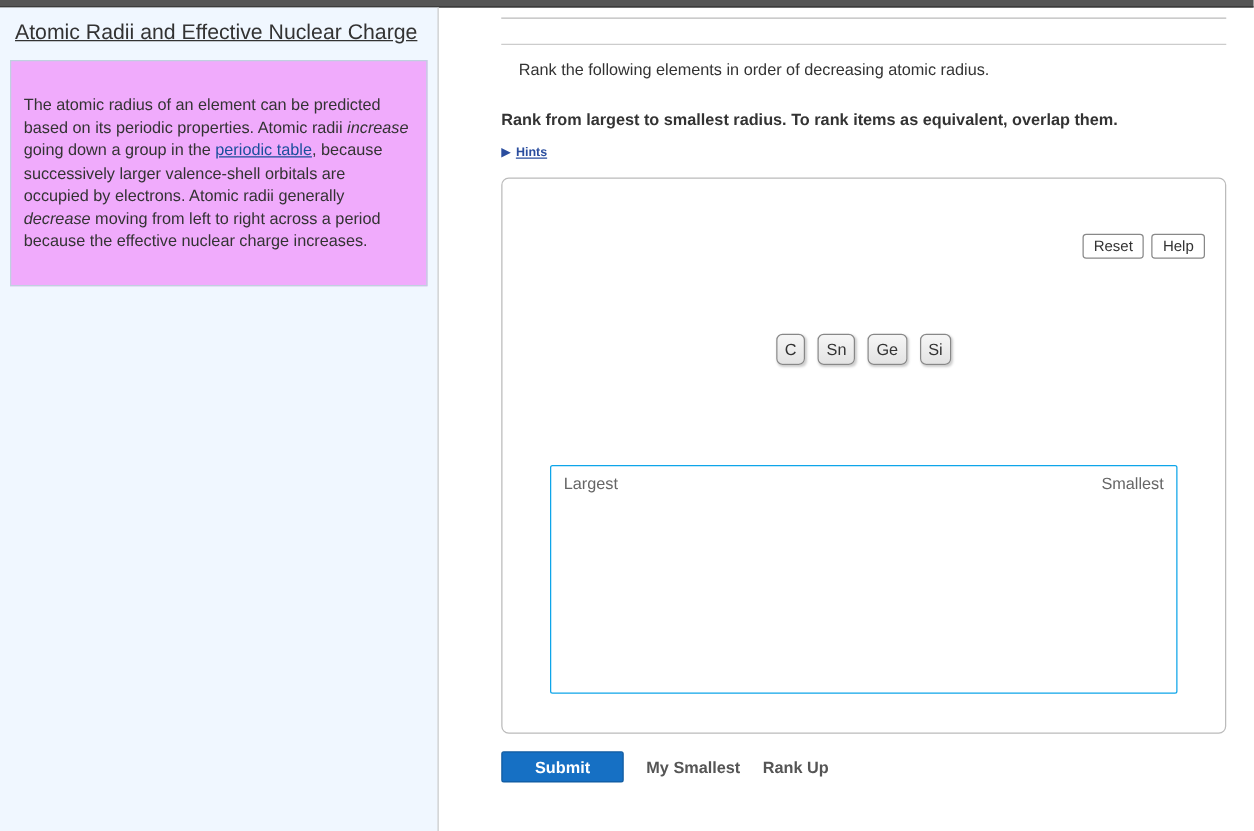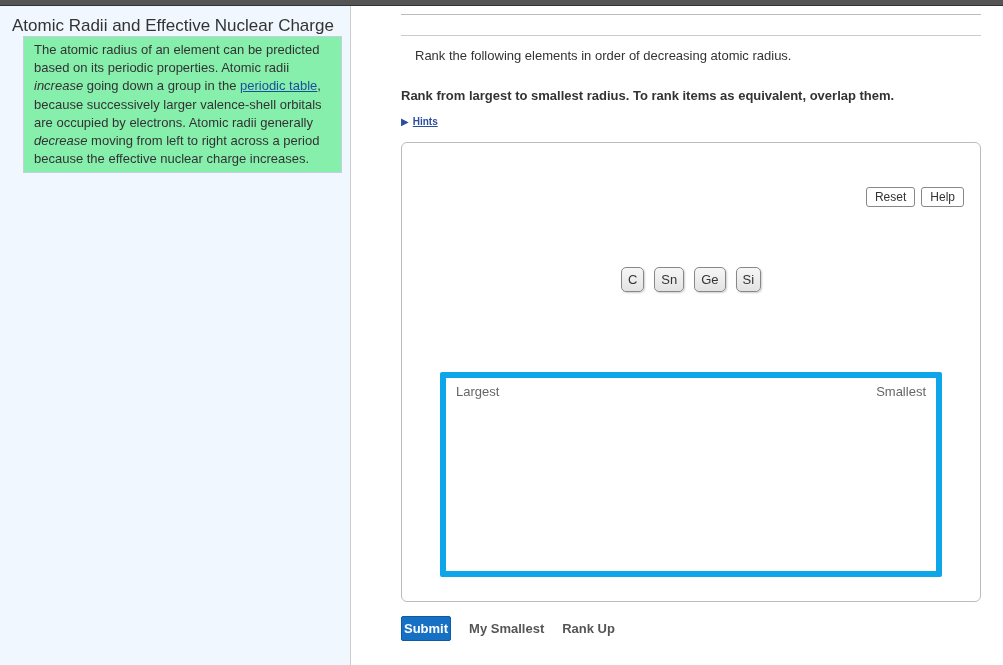--- a/index.html
+++ b/index.html
@@ -1,42 +1,42 @@
 <!DOCTYPE html>
 <html><head>
   <meta charset="utf-8">
   <style>
     * { box-sizing: border-box; margin: 0; padding: 0; }
     body { font-family: Arial, Helvetica, sans-serif; background: #fff; font-size: 13px; color: #333; }
     .top-bar { height: 6px; background: #555; border-bottom: 1px solid #333; }
     .container { display: flex; height: 659px; }
     .left-panel { width: 351px; background: #f0f7ff; border-right: 1px solid #ccc; padding: 10px 8px; }
-    .left-title { font-size: 17px; font-weight: normal; color: #333; padding-left: 4px; }
-    .info-box { border: 1px solid #c0d0e0; background: #86efac; padding: 4px 10px; line-height: 1.4; color: #333; font-size: 13px; margin-left: 15px; }
+    .left-title { font-size: 17px; font-weight: normal; color: #333; margin-bottom: 12px; padding-left: 4px; text-decoration: underline; }
+    .info-box { border: 1px solid #c0d0e0; background: #f0abfc; padding: 26px 10px; line-height: 1.4; color: #333; font-size: 13px; }
     .info-box em { font-style: italic; }
     .info-box a { color: #1a4f9c; text-decoration: underline; }
     .right-panel { flex: 1; padding: 8px 22px 20px 50px; }
     .hr-top { border: none; border-top: 1px solid #bbb; margin-bottom: 20px; }
     .part-label { font-weight: bold; font-size: 14px; margin-bottom: 6px; }
     .hr-part { border: none; border-top: 1px solid #ccc; margin-bottom: 12px; }
     .instruction { margin-left: 14px; margin-bottom: 8px; color: #333; }
     .instruction-bold { margin-left: 0; font-weight: bold; margin-bottom: 10px; margin-top: 25px; }
     .hints-row { margin-bottom: 14px; }
     .hints-link { color: #2a4d9e; font-weight: bold; text-decoration: underline; font-size: 10px; cursor: pointer; }
     .hints-arrow { color: #2a4d9e; font-size: 10px; margin-right: 4px; display: inline-block; }
     .workspace { border: 1px solid #bbb; border-radius: 6px; padding: 14px; position: relative; min-height: 445px; }
     .ws-buttons { position: absolute; top: 16px; right: 16px; display: flex; gap: 6px; }
     .ws-btn { background: #fff; border: 1px solid #888; border-radius: 3px; padding: 2px 8px; font-size: 12px; cursor: pointer; color: #333; margin-top: 28px; }
     .draggable-row { display: flex; justify-content: center; gap: 10px; margin-top: 110px; }
     .chip { border: 1px solid #888; border-radius: 5px; background: linear-gradient(#f6f6f6, #e3e3e3); padding: 4px 6px; font-size: 13px; min-width: 22px; text-align: center; cursor: move; box-shadow: 1px 1px 2px rgba(0,0,0,0.2); color: #333; }
-    .drop-zone { border: 6px solid #0ea5e9; border-radius: 2px; margin: 80px 24px 10px 24px; height: 205px; position: relative; background: #fff; }
+    .drop-zone { border: 1px solid #0ea5e9; border-radius: 2px; margin: 80px 24px 10px 24px; height: 183px; position: relative; background: #fff; }
     .drop-label-left { position: absolute; top: 6px; left: 10px; color: #666; font-size: 13px; }
     .drop-label-right { position: absolute; top: 6px; right: 10px; color: #666; font-size: 13px; }
     .action-row { display: flex; align-items: center; gap: 18px; margin-top: 14px; }
-    .submit-btn { background: #1670c4; color: #fff; border: 1px solid #0f5aa0; padding: 4px 2px; font-size: 13px; font-weight: bold; border-radius: 2px; cursor: pointer; }
+    .submit-btn { background: #1670c4; color: #fff; border: 1px solid #0f5aa0; padding: 4px 26px; font-size: 13px; font-weight: bold; border-radius: 2px; cursor: pointer; }
     .action-link { color: #555; font-size: 13px; cursor: pointer; font-weight: bold; }
   </style>
 </head>
 <body>
 
 <div class="top-bar"></div>
 <div class="container">
   <div class="left-panel">
     <div class="left-title">Atomic Radii and Effective Nuclear Charge</div>
     <div class="info-box">

